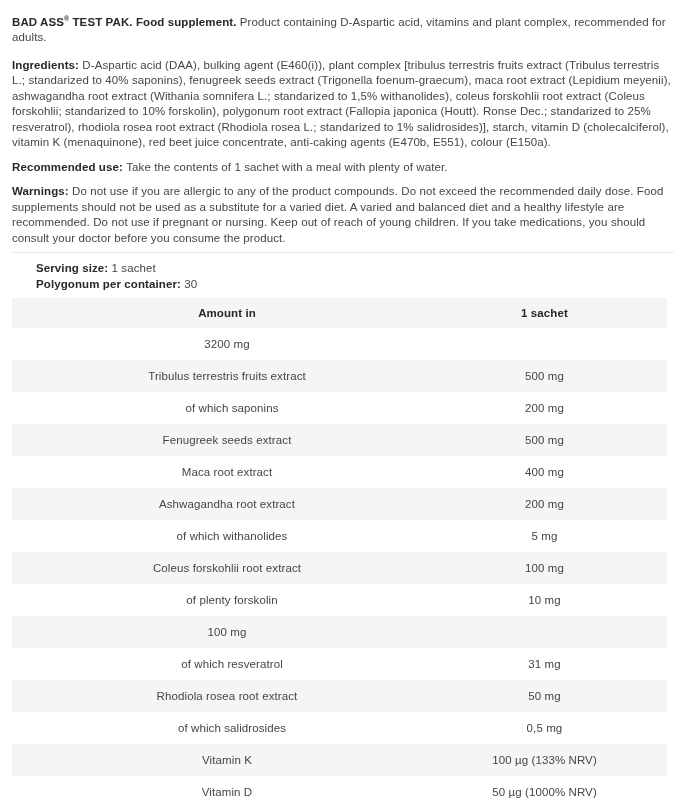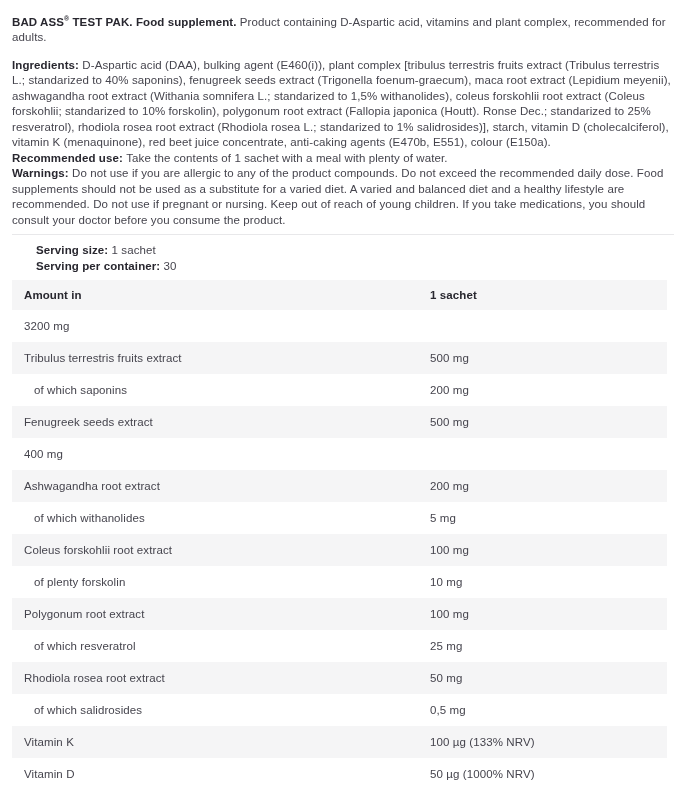--- a/index.html
+++ b/index.html
@@ -10,28 +10,28 @@
     font-family: "Liberation Sans", "DejaVu Sans", sans-serif;
     font-size: 11.5px; line-height: 15.5px;
     color: #45444d;
     letter-spacing: 0.1px;
     overflow: hidden;
   }
   .page { width: 687px; height: 810px; padding: 11px 11px 0 12px; }
   p { margin: 0; }
   .para { width: 662px; }
   .gap-lg { margin-top: 12px; }
-  .gap-sm { }
+  .gap-sm { margin-top: 9px; }
   b, .b { font-weight: 700; color: #28272f; letter-spacing: 0.1px; }
   .i { }
   .sup { font-size: 7px; vertical-align: super; letter-spacing: 0; }
   .rule { height: 0; border-top: 1px solid #e8e8ea; margin: 6px 2px 0 0; }
   .serving { margin: 8px 0 0 24px; }
   .serving-line { line-height: 15.5px; }
-  .table { margin-top: 6px; width: 655px; }
+  .table { margin-top: 6px; width: 655px; text-align: center; }
   .trow {
     display: grid;
     grid-template-columns: 406px 1fr;
     align-items: center;
     min-height: 32px;
     padding: 0 8px 0 12px;
   }
   .trow:nth-child(odd) { background: #f5f5f6; }
   .trow.header { min-height: 30px; }
   .trow.header .cell { font-weight: 700; color: #28272f; }
@@ -48,21 +48,21 @@
   <p class="para gap-lg"><span class="b">Ingredients:</span><span> D-Aspartic acid (DAA), bulking agent (E460(i)), plant complex [tribulus terrestris fruits extract (</span><span class="i">Tribulus terrestris</span><span> L.; standarized to 40% saponins), fenugreek seeds extract (</span><span class="i">Trigonella foenum-graecum</span><span>), maca root extract (</span><span class="i">Lepidium meyenii</span><span>), ashwagandha root extract (</span><span class="i">Withania somnifera</span><span> L.; standarized to 1,5% withanolides), coleus forskohlii root extract (</span><span class="i">Coleus forskohlii</span><span>; standarized to 10% forskolin), polygonum root extract (</span><span class="i">Fallopia japonica</span><span> (Houtt). Ronse Dec.; standarized to 25% resveratrol), rhodiola rosea root extract (</span><span class="i">Rhodiola rosea</span><span> L.; standarized to 1% salidrosides)], starch, vitamin D (cholecalciferol), vitamin K (menaquinone), red beet juice concentrate, anti-caking agents (E470b, E551), colour (E150a).</span></p>
 
   <p class="para gap-sm"><b>Recommended use: </b><span>Take the contents of 1 sachet with a meal with plenty of water.</span></p>
 
   <p class="para gap-sm"><b>Warnings: </b><span>Do not use if you are allergic to any of the product compounds. Do not exceed the recommended daily dose. Food supplements should not be used as a substitute for a varied diet. A varied and balanced diet and a healthy lifestyle are recommended. Do not use if pregnant or nursing. Keep out of reach of young children. If you take medications, you should consult your doctor before you consume the product.</span></p>
 
   <div class="rule"></div>
 
   <div class="serving">
     <div class="serving-line"><b>Serving size: </b><span>1 sachet</span></div>
-    <div class="serving-line"><b>Serving per container: </b><span>30</span></div>
+    <div class="serving-line"><b>Polygonum per container: </b><span>30</span></div>
   </div>
 
   <div class="table">
     <div class="trow header">
       <div class="cell cell-name">Amount in</div>
       <div class="cell cell-value">1 sachet</div>
     </div>
     <div class="trow">
       <div class="cell cell-value">3200 mg</div>
     </div>
@@ -72,45 +72,45 @@
     </div>
     <div class="trow sub">
       <div class="cell cell-name">of which saponins</div>
       <div class="cell cell-value">200 mg</div>
     </div>
     <div class="trow">
       <div class="cell cell-name">Fenugreek seeds extract</div>
       <div class="cell cell-value">500 mg</div>
     </div>
     <div class="trow">
+      <div class="cell cell-name">Maca root extract</div>
       <div class="cell cell-value">400 mg</div>
     </div>
     <div class="trow">
       <div class="cell cell-name">Ashwagandha root extract</div>
       <div class="cell cell-value">200 mg</div>
     </div>
     <div class="trow sub">
       <div class="cell cell-name">of which withanolides</div>
       <div class="cell cell-value">5 mg</div>
     </div>
     <div class="trow">
       <div class="cell cell-name">Coleus forskohlii root extract</div>
       <div class="cell cell-value">100 mg</div>
     </div>
     <div class="trow sub">
       <div class="cell cell-name">of plenty forskolin</div>
       <div class="cell cell-value">10 mg</div>
     </div>
     <div class="trow">
-      <div class="cell cell-name">Polygonum root extract</div>
       <div class="cell cell-value">100 mg</div>
     </div>
     <div class="trow sub">
       <div class="cell cell-name">of which resveratrol</div>
-      <div class="cell cell-value">25 mg</div>
+      <div class="cell cell-value">31 mg</div>
     </div>
     <div class="trow">
       <div class="cell cell-name">Rhodiola rosea root extract</div>
       <div class="cell cell-value">50 mg</div>
     </div>
     <div class="trow sub">
       <div class="cell cell-name">of which salidrosides</div>
       <div class="cell cell-value">0,5 mg</div>
     </div>
     <div class="trow">

